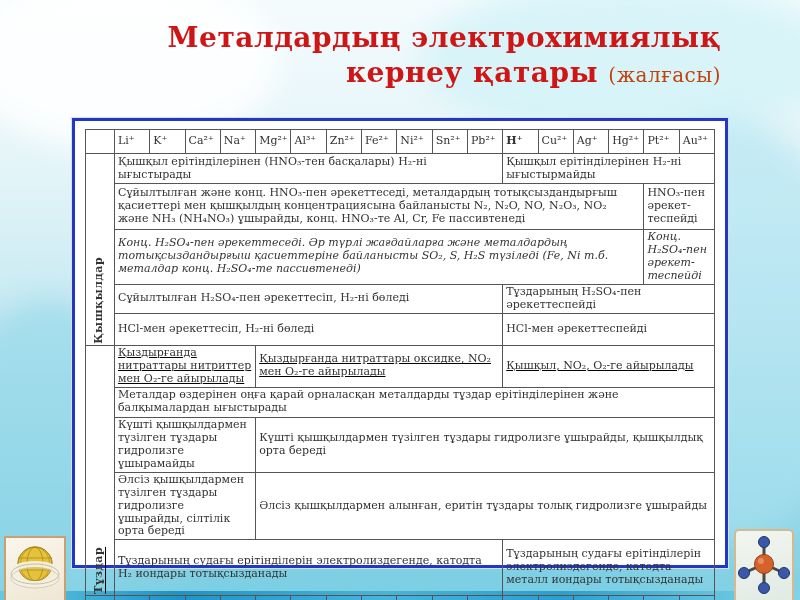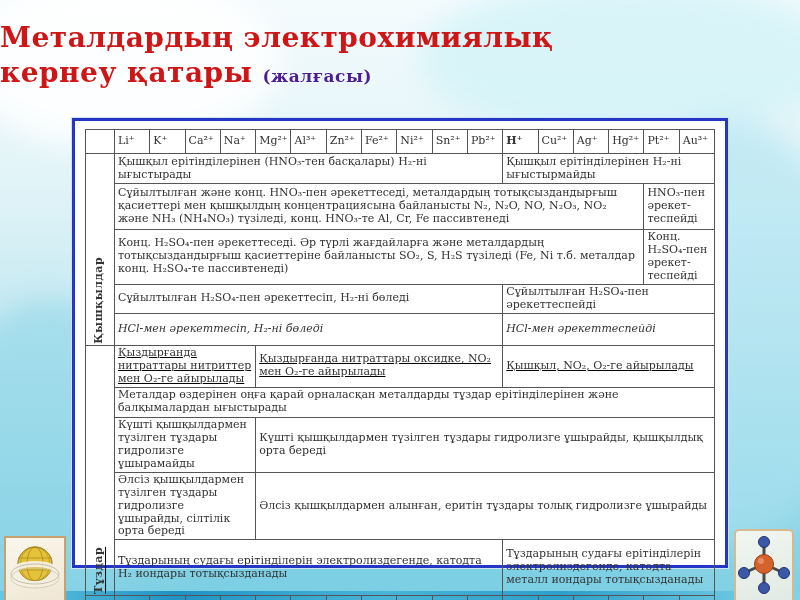--- a/index.html
+++ b/index.html
@@ -11,34 +11,34 @@
   
   .bg-patch{position:absolute;border-radius:50%;filter:blur(14px);pointer-events:none;}
   .p1{left:-40px;top:-30px;width:320px;height:180px;background:rgba(255,255,255,.85);}
   .p2{left:420px;top:-20px;width:420px;height:160px;background:rgba(210,242,248,.8);}
   .p3{left:600px;top:120px;width:260px;height:420px;background:rgba(170,225,240,.55);}
   .p4{left:-60px;top:300px;width:220px;height:320px;background:rgba(140,214,232,.55);}
   .p5{left:180px;top:520px;width:480px;height:140px;background:rgba(120,205,228,.5);}
   .bottom-band{position:absolute;left:0;bottom:0;width:800px;height:9px;
     background:linear-gradient(90deg,#66c8e2 0%,#1f93c4 22%,#49b4d8 48%,#2d9fcb 70%,#7fd4e8 100%);}
   
-  .title-wrap{position:absolute;left:0;top:20px;width:721px;text-align:left;line-height:1.25;}
+  .title-wrap{position:absolute;left:0;top:20px;width:721px;text-align:right;line-height:1.25;}
   .title-line{font-weight:bold;color:#cf1616;font-size:28px;letter-spacing:.5px;}
-  .title-suffix{font-size:17px;font-weight:bold;color:#4c1d95;}
+  .title-suffix{font-size:20px;font-weight:normal;color:#c2410c;}
   
   .panel{position:absolute;left:72px;top:118px;width:656px;height:450px;
     background:#ffffff;border:3px solid #2336c5;box-sizing:border-box;box-shadow:0 0 0 1px #cfe4ee;}
   
   table.vt{border-collapse:collapse;margin:8px auto 0 auto;table-layout:fixed;width:630px;}
   table.vt td{border:1px solid #555;color:#333;text-align:left;vertical-align:middle;
     font-size:11px;line-height:1.18;padding:1px 3px;box-sizing:border-box;overflow:hidden;}
   col.c-label{width:29px;}
   col.c-el{width:35.3px;}
-  tr.r1{height:24px;} tr.r2{height:30px;} tr.r3{height:46px;} tr.r4{height:44px;}
-  tr.r5{height:19px;margin-top:12px;} tr.r6{height:32px;font-style:italic;} tr.r7{height:38px;text-decoration:underline;} tr.r8{height:30px;}
+  tr.r1{height:24px;} tr.r2{height:30px;} tr.r3{height:46px;} tr.r4{height:44px;font-style:italic;}
+  tr.r5{height:19px;margin-top:12px;} tr.r6{height:32px;} tr.r7{height:38px;text-decoration:underline;} tr.r8{height:30px;}
   tr.r9{height:43px;} tr.r10{height:54px;} tr.r11{height:56px;} tr.r12{height:28px;margin-top:28px;}
   td.ion,td.el{font-size:9px;padding:1px 0;}
   td.bold{font-weight:bold;}
   td.vert{writing-mode:vertical-rl;transform:rotate(180deg);font-weight:bold;font-size:9.5px;
     letter-spacing:.5px;padding:2px 0;}
   
   .globe-card{position:absolute;left:4px;top:536px;width:62px;height:72px;
     background:linear-gradient(160deg,#faf6ec,#efe6d2);border:2px solid #c9a070;box-sizing:border-box;}
   .mol-card{position:absolute;left:734px;top:529px;width:60px;height:78px;border-radius:5px;
     background:linear-gradient(160deg,#f2f6f0,#dfeae2);border:2px solid #d6b98e;box-sizing:border-box;}
@@ -104,30 +104,30 @@
       <td class="ion">Hg²⁺</td>
       <td class="ion">Pt²⁺</td>
       <td class="ion">Au³⁺</td>
     </tr>
     <tr class="r2">
       <td class="vert" rowspan="5">Қышқылдар</td>
       <td colspan="11">Қышқыл ерітінділерінен (HNO₃-тен басқалары) H₂-ні ығыстырады</td>
       <td colspan="6">Қышқыл ерітінділерінен H₂-ні ығыстырмайды</td>
     </tr>
     <tr class="r3">
-      <td colspan="15">Сұйылтылған және конц. HNO₃-пен әрекеттеседі, металдардың тотықсыздандырғыш қасиеттері мен қышқылдың концентрациясына байланысты N₂, N₂O, NO, N₂O₃, NO₂ және NH₃ (NH₄NO₃) түзіледі, конц. HNO₃-те Al, Cr, Fe пассивтенеді</td>
+      <td colspan="15">Сұйылтылған және конц. HNO₃-пен әрекеттеседі, металдардың тотықсыздандырғыш қасиеттері мен қышқылдың концентрациясына байланысты N₂, N₂O, NO, N₂O₃, NO₂ және NH₃ (NH₄NO₃) ұшырайды, конц. HNO₃-те Al, Cr, Fe пассивтенеді</td>
       <td colspan="2">HNO₃-пен әрекет- теспейді</td>
     </tr>
     <tr class="r4">
       <td colspan="15">Конц. H₂SO₄-пен әрекеттеседі. Әр түрлі жағдайларға және металдардың тотықсыздандырғыш қасиеттеріне байланысты SO₂, S, H₂S түзіледі (Fe, Ni т.б. металдар конц. H₂SO₄-те пассивтенеді)</td>
       <td colspan="2">Конц. H₂SO₄-пен әрекет- теспейді</td>
     </tr>
     <tr class="r5">
       <td colspan="11">Сұйылтылған H₂SO₄-пен әрекеттесіп, H₂-ні бөледі</td>
-      <td colspan="6">Сұйылтылған H₂SO₄-пен әрекеттеспейді</td>
+      <td colspan="6">Тұздарының H₂SO₄-пен әрекеттеспейді</td>
     </tr>
     <tr class="r6">
       <td colspan="11">HCl-мен әрекеттесіп, H₂-ні бөледі</td>
       <td colspan="6">HCl-мен әрекеттеспейді</td>
     </tr>
     <tr class="r7">
       <td class="vert" rowspan="5">Тұздар</td>
       <td colspan="4">Қыздырғанда нитраттары нитриттер мен O₂-ге айырылады</td>
       <td colspan="7">Қыздырғанда нитраттары оксидке, NO₂ мен O₂-ге айырылады</td>
       <td colspan="6">Қышқыл, NO₂, O₂-ге айырылады</td>

